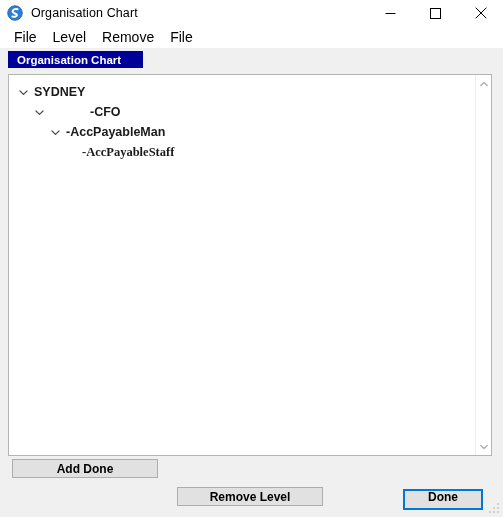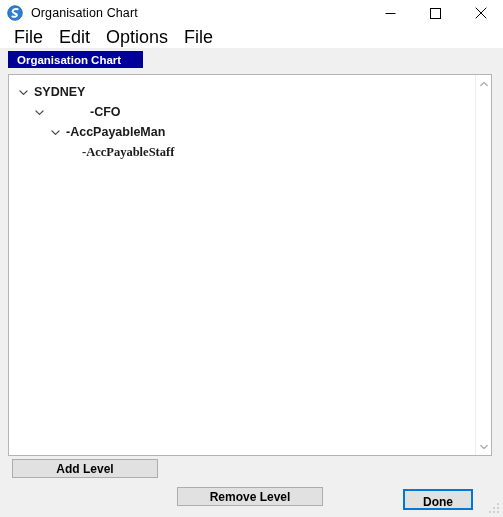--- a/index.html
+++ b/index.html
@@ -61,21 +61,21 @@
     position: absolute;
     left: 0; top: 26px;
     width: 503px; height: 22px;
     background: #ffffff;
     display: flex;
     align-items: center;
     padding-left: 8px;
     box-sizing: border-box;
   }
   .menu-item {
-    font-size: 18px;
+    font-size: 14px;
     color: #000000;
     padding: 2px 8px 2px 6px;
     margin-right: 2px;
     white-space: nowrap;
   }
 
   
   #tabstrip {
     position: absolute;
     left: 0; top: 48px;
@@ -176,26 +176,26 @@
     left: 12px; top: 459px;
     width: 146px; height: 19px;
   }
   #btn-remove-level {
     left: 177px; top: 459px;
     width: 146px; height: 19px; margin-top: 28px;
   }
   #done-wrapper {
     position: absolute;
     left: 403px; top: 489px;
-    width: 70px; height: 21px;
+    width: 80px; height: 21px;
     border: 2px solid #0078d7;
     box-sizing: border-box;
     background: #e1e1e1;
     display: flex;
-    align-items: flex-end;
+    align-items: flex-start;
     justify-content: center;
   }
   #btn-done {
     font-family: "Liberation Sans", sans-serif;
     font-size: 12px;
     font-weight: bold;
     color: #000000;
     background: transparent;
     border: none;
     padding: 0;
@@ -235,22 +235,22 @@
       <svg width="12" height="12" viewBox="0 0 12 12">
         <line x1="0.7" y1="0.7" x2="11.3" y2="11.3" stroke="#000000" stroke-width="1"></line>
         <line x1="11.3" y1="0.7" x2="0.7" y2="11.3" stroke="#000000" stroke-width="1"></line>
       </svg>
     </button>
   </div>
 </div>
 
 <div id="menubar">
   <div class="menu-item">File</div>
-  <div class="menu-item">Edit</div>
-  <div class="menu-item">Options</div>
+  <div class="menu-item">Level</div>
+  <div class="menu-item">Remove</div>
   <div class="menu-item">File</div>
 </div>
 
 <div id="tabstrip">
   <div id="tab-org-chart">Organisation Chart</div>
 </div>
 
 <div id="tree-panel">
 
   <div id="tree-list">
@@ -301,21 +301,21 @@
     </div>
     <div class="sb-arrow" id="sb-arrow-down">
       <svg width="8" height="6" viewBox="0 0 8 6">
         <polyline points="0.8,1.4 4,4.6 7.2,1.4" fill="none" stroke="#b0b0b0" stroke-width="1.4" stroke-linecap="round" stroke-linejoin="round"></polyline>
       </svg>
     </div>
   </div>
 
 </div>
 
-<button class="flat-button" id="btn-add-level">Add Level</button>
+<button class="flat-button" id="btn-add-level">Add Done</button>
 
 <button class="flat-button" id="btn-remove-level">Remove Level</button>
 
 <div id="done-wrapper">
   <button id="btn-done">Done</button>
 </div>
 
 <svg id="resize-grip" viewBox="0 0 14 14">
   <g fill="#cfcfcf">
     <rect x="10" y="2" width="2" height="2"></rect>

